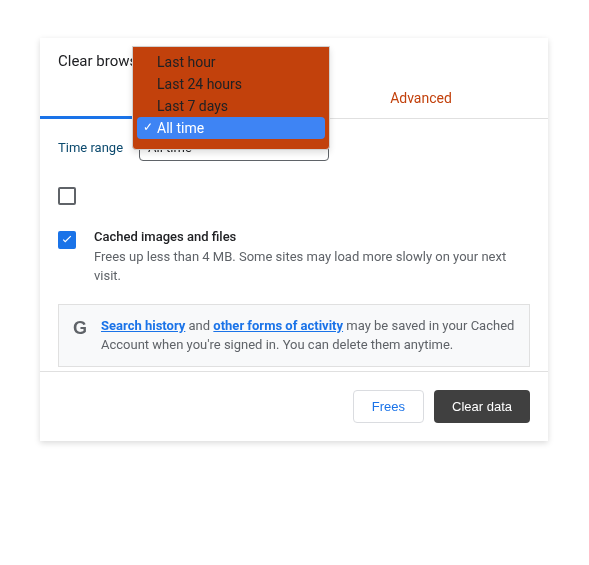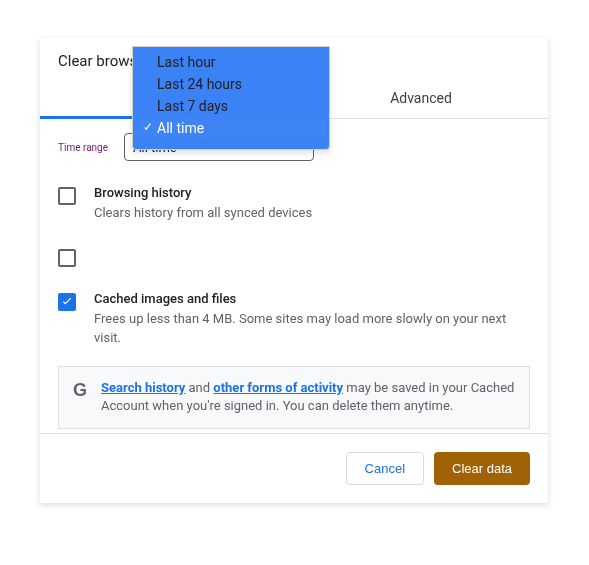--- a/index.html
+++ b/index.html
@@ -27,21 +27,21 @@
   }
   .tabs {
     display: flex;
     border-bottom: 1px solid #e0e0e0;
   }
   .tab {
     flex: 1;
     text-align: center;
     padding: 10px 0 12px;
     font-size: 14px;
-    color: #404040;
+    color: #c2410c;
     cursor: pointer;
     position: relative;
   }
   .tab.active {
     color: #1a73e8;
     font-weight: 500;
   }
   .tab.active::after {
     content: '';
     position: absolute;
@@ -49,22 +49,22 @@
     height: 3px;
     background: #1a73e8;
   }
   .time-range-row {
     display: flex;
     align-items: center;
     padding: 14px 18px 10px;
     position: relative;
   }
   .time-label {
-    font-size: 10px;
-    color: #701a75;
+    font-size: 13px;
+    color: #0c4a6e;
     margin-right: 16px;
   }
   .select-box {
     display: inline-flex;
     align-items: center;
     border: 1px solid #5f6368;
     border-radius: 4px;
     height: 28px;
     min-width: 190px;
     padding: 0 8px;
@@ -152,30 +152,30 @@
     border-radius: 4px;
     cursor: pointer;
     border: none;
   }
   .btn-secondary {
     background: #fff;
     color: #1a73e8;
     border: 1px solid #dadce0;
   }
   .btn-primary {
-    background: #a16207;
+    background: #404040;
     color: #fff;
     text-align: center;
   }
   .dropdown {
     position: absolute;
     top: 46px;
     left: 132px;
     width: 198px;
-    background: #3b82f6;
+    background: #c2410c;
     border: 1px solid #d0d0d0;
     border-radius: 0 0 4px 4px;
     box-shadow: 0 3px 6px rgba(0,0,0,0.12);
     z-index: 10;
     padding: 4px 0 10px;
   }
   .dropdown-option {
     font-size: 14px;
     color: #202124;
     padding: 3px 12px 3px 24px;
@@ -208,29 +208,20 @@
   </div>
 
   <div class="time-range-row">
     <span class="time-label">Time range</span>
     <div class="select-box">
       <span>All time</span>
     </div>
   </div>
 
   <div class="items">
-    <div class="item">
-      <div class="checkbox">
-        
-      </div>
-      <div class="item-text">
-        <div class="item-title">Browsing history</div>
-        <div class="item-desc">Clears history from all synced devices</div>
-      </div>
-    </div>
 
     <div class="item">
       <div class="checkbox">
         
       </div>
       <div class="item-text">
       </div>
     </div>
 
     <div class="item">
@@ -247,21 +238,21 @@
   </div>
 
   <div class="info-box">
     <span class="g-logo">G</span>
     <div>
       <span class="link">Search history</span><span> and </span><span class="link">other forms of activity</span><span> may be saved in your Cached Account when you're signed in. You can delete them anytime.</span>
     </div>
   </div>
 
   <div class="actions">
-    <button class="btn btn-secondary">Cancel</button>
+    <button class="btn btn-secondary">Frees</button>
     <button class="btn btn-primary">Clear data</button>
   </div>
 </div>
 
 <div class="dropdown">
   <div class="dropdown-option">Last hour</div>
   <div class="dropdown-option">Last 24 hours</div>
   <div class="dropdown-option">Last 7 days</div>
   <div class="dropdown-option selected">All time</div>
 </div>

